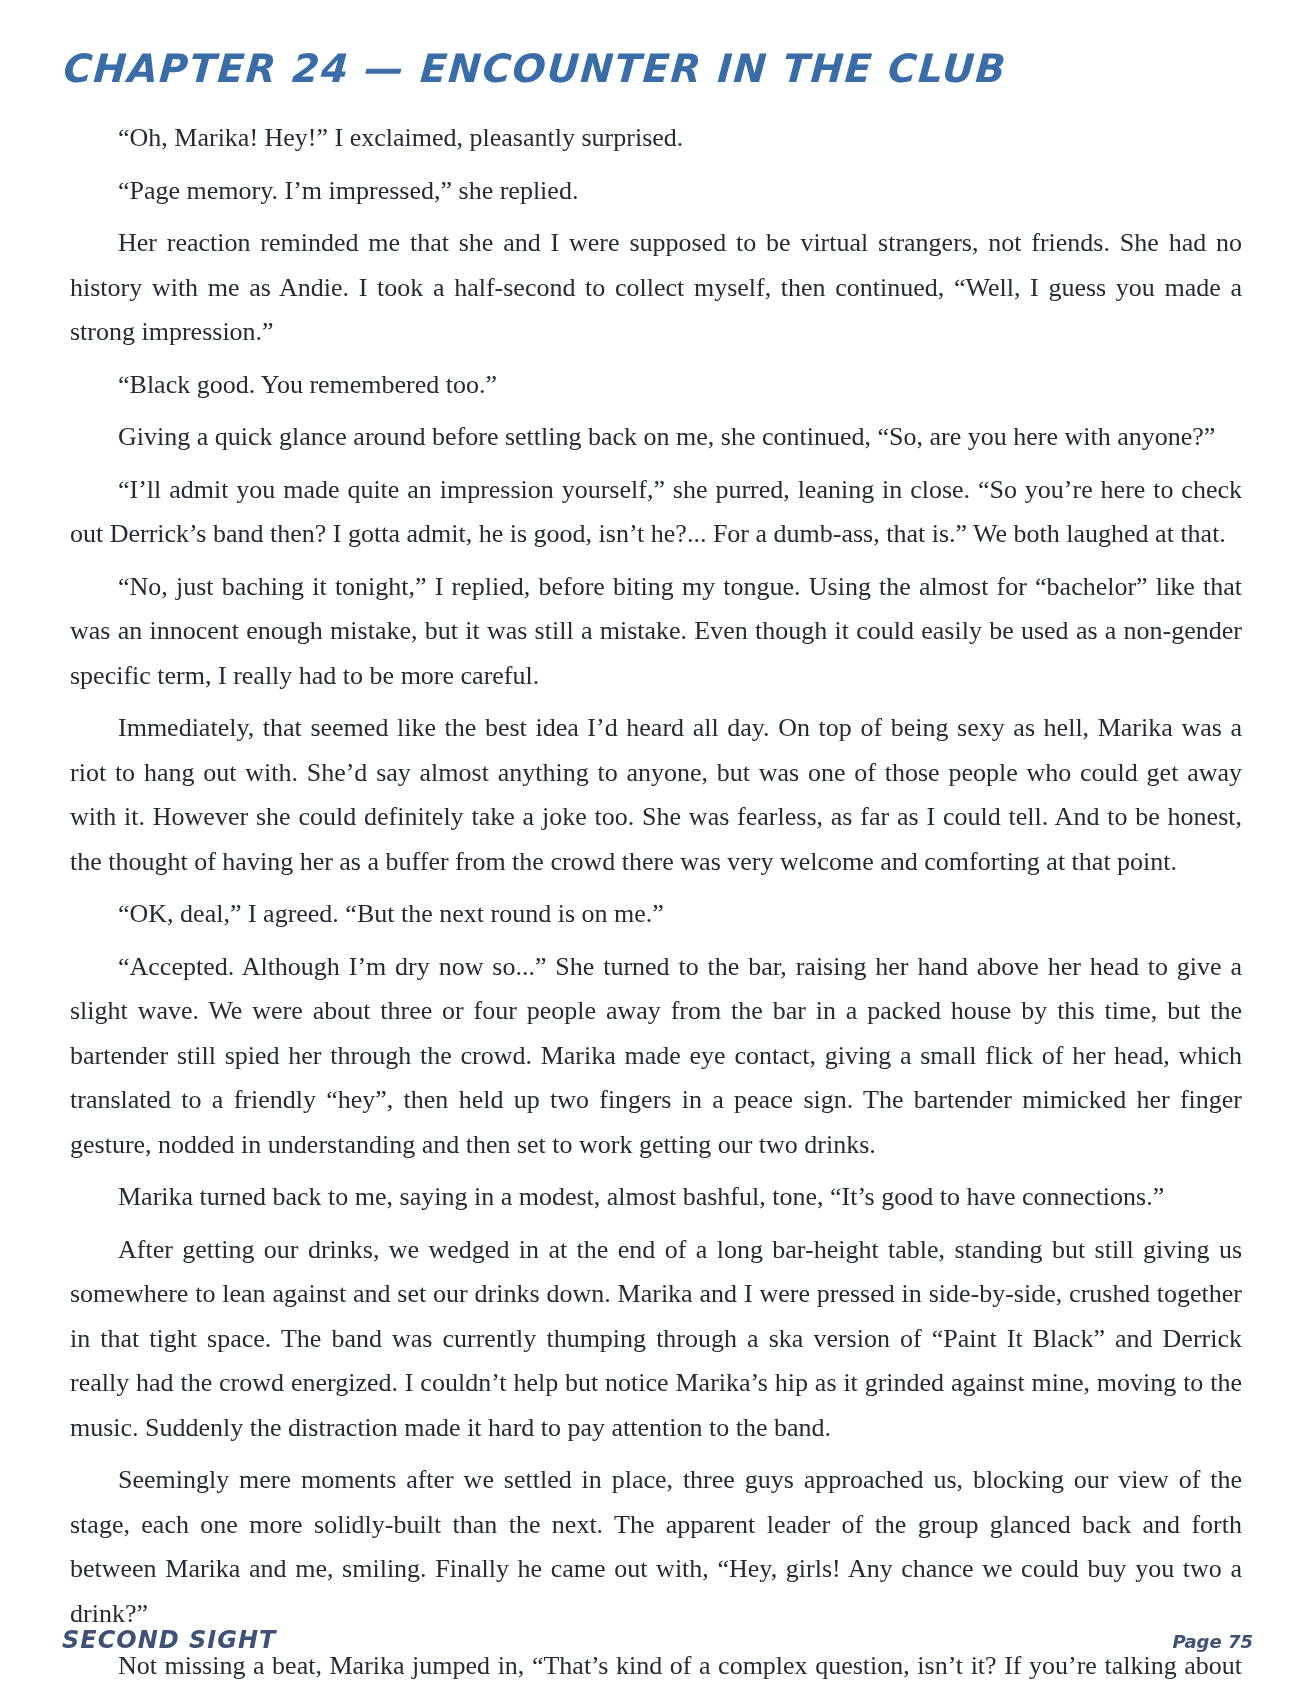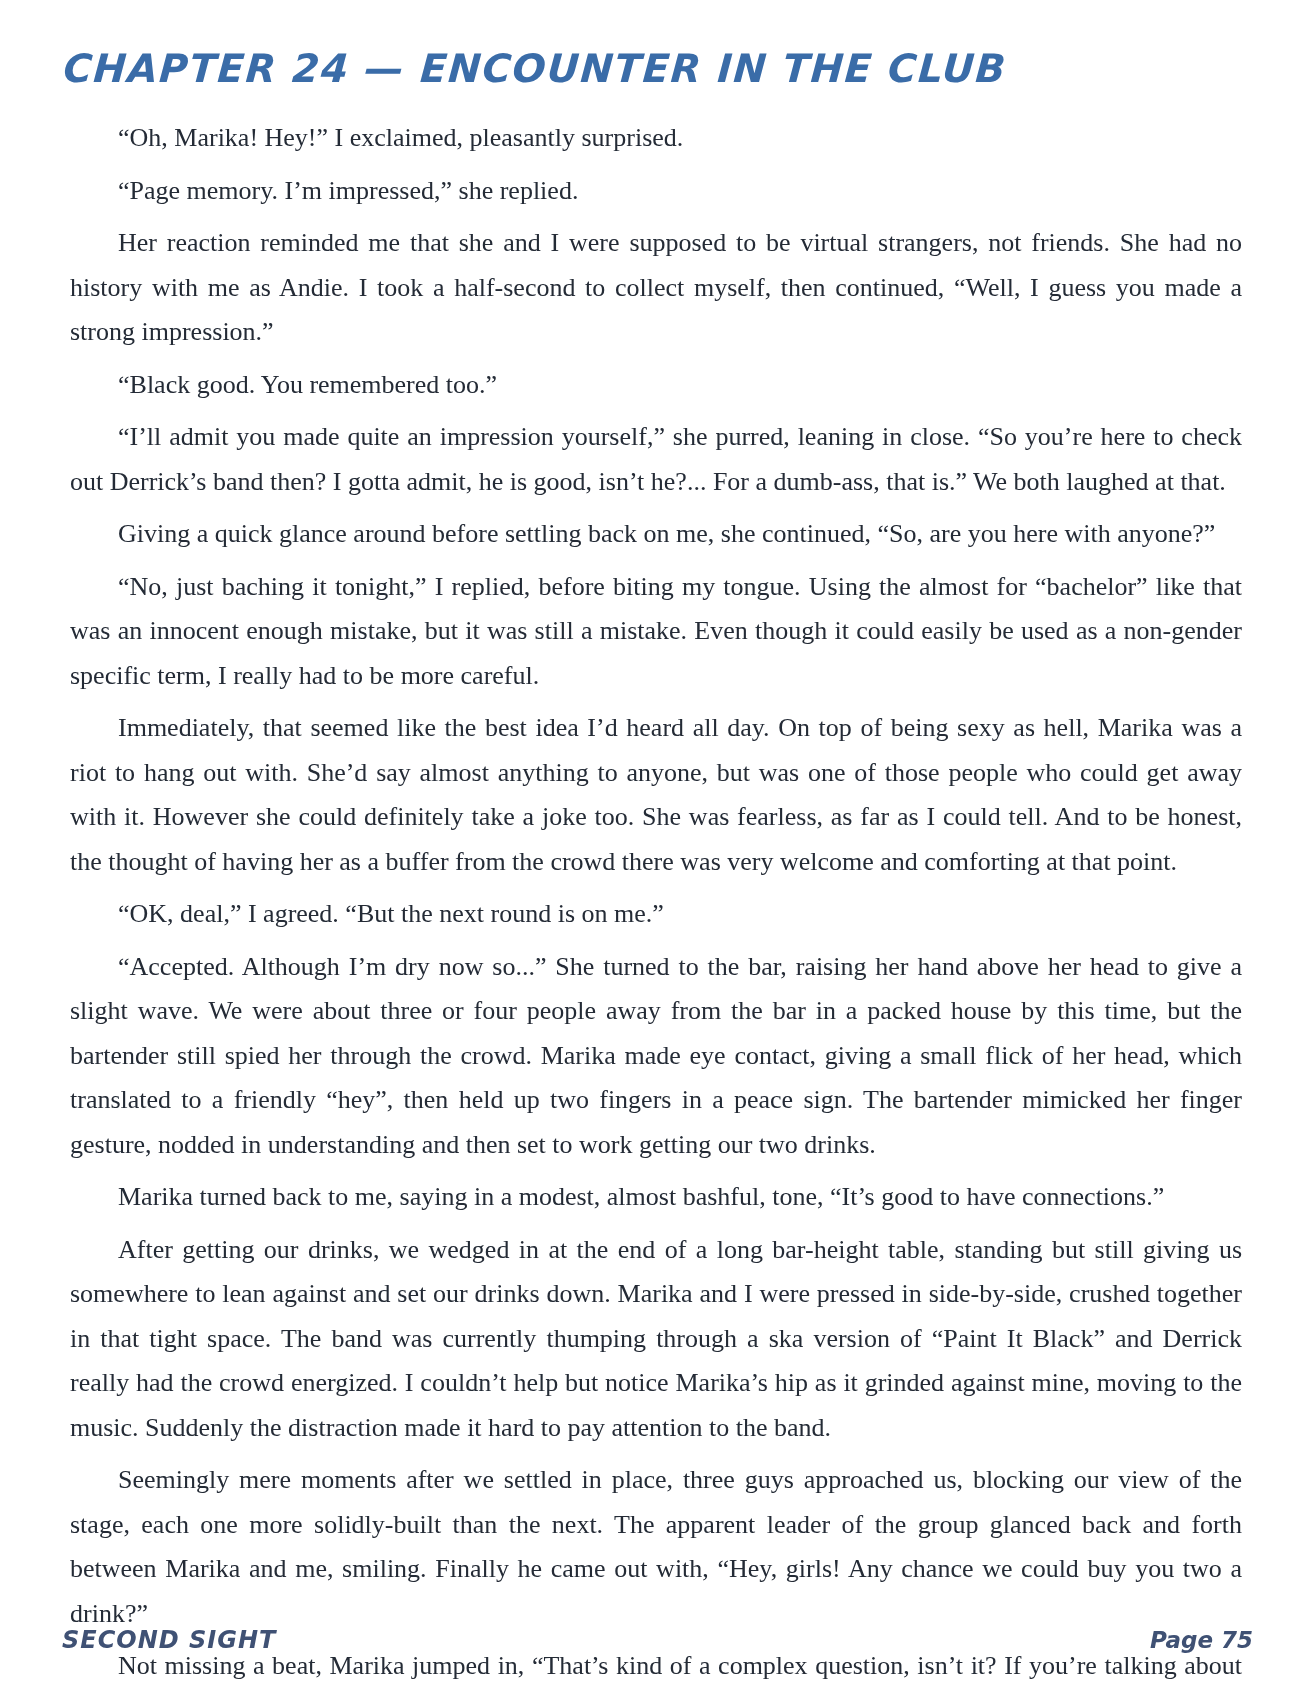--- a/index.html
+++ b/index.html
@@ -59,37 +59,37 @@
     font-style: italic;
     color: #3f5174;
   }
   .footer .book-title {
     font-weight: bold;
     font-size: 24px;
     letter-spacing: 1px;
   }
   .footer .page-number {
     font-weight: 600;
-    font-size: 23px;
+    font-size: 18px;
   }
 </style>
 </head>
 <body>
 
 <div class="page">
 
   <h1 class="chapter-title">CHAPTER 24 — ENCOUNTER IN THE CLUB</h1>
 
   <div class="body-text">
     <p>“Oh, Marika! Hey!” I exclaimed, pleasantly surprised.</p>
     <p>“Page memory. I’m impressed,” she replied.</p>
     <p>Her reaction reminded me that she and I were supposed to be virtual strangers, not friends. She had no history with me as Andie. I took a half-second to collect myself, then continued, “Well, I guess you made a strong impression.”</p>
     <p>“Black good. You remembered too.”</p>
+    <p>Giving a quick glance around before settling back on me, she continued, “So, are you here with anyone?”</p>
     <p>“I’ll admit you made quite an impression yourself,” she purred, leaning in close. “So you’re here to check out Derrick’s band then? I gotta admit, he is good, isn’t he?... For a dumb-ass, that is.” We both laughed at that.</p>
-    <p>Giving a quick glance around before settling back on me, she continued, “So, are you here with anyone?”</p>
     <p>“No, just baching it tonight,” I replied, before biting my tongue. Using the almost for “bachelor” like that was an innocent enough mistake, but it was still a mistake. Even though it could easily be used as a non-gender specific term, I really had to be more careful.</p>
     <p>Immediately, that seemed like the best idea I’d heard all day. On top of being sexy as hell, Marika was a riot to hang out with. She’d say almost anything to anyone, but was one of those people who could get away with it. However she could definitely take a joke too. She was fearless, as far as I could tell. And to be honest, the thought of having her as a buffer from the crowd there was very welcome and comforting at that point.</p>
     <p>“OK, deal,” I agreed. “But the next round is on me.”</p>
     <p>“Accepted. Although I’m dry now so...” She turned to the bar, raising her hand above her head to give a slight wave. We were about three or four people away from the bar in a packed house by this time, but the bartender still spied her through the crowd. Marika made eye contact, giving a small flick of her head, which translated to a friendly “hey”, then held up two fingers in a peace sign. The bartender mimicked her finger gesture, nodded in understanding and then set to work getting our two drinks.</p>
     <p>Marika turned back to me, saying in a modest, almost bashful, tone, “It’s good to have connections.”</p>
     <p>After getting our drinks, we wedged in at the end of a long bar-height table, standing but still giving us somewhere to lean against and set our drinks down. Marika and I were pressed in side-by-side, crushed together in that tight space. The band was currently thumping through a ska version of “Paint It Black” and Derrick really had the crowd energized. I couldn’t help but notice Marika’s hip as it grinded against mine, moving to the music. Suddenly the distraction made it hard to pay attention to the band.</p>
     <p>Seemingly mere moments after we settled in place, three guys approached us, blocking our view of the stage, each one more solidly-built than the next. The apparent leader of the group glanced back and forth between Marika and me, smiling. Finally he came out with, “Hey, girls! Any chance we could buy you two a drink?”</p>
     <p>Not missing a beat, Marika jumped in, “That’s kind of a complex question, isn’t it? If you’re talking about ‘chance’ as in probability theory, that would be a tough one to nail down, mathematically speaking. Given all of the mutually exclusive and independent events in this scenario, that’s a lot of variables to consider. And then, of</p>
   </div>
 

